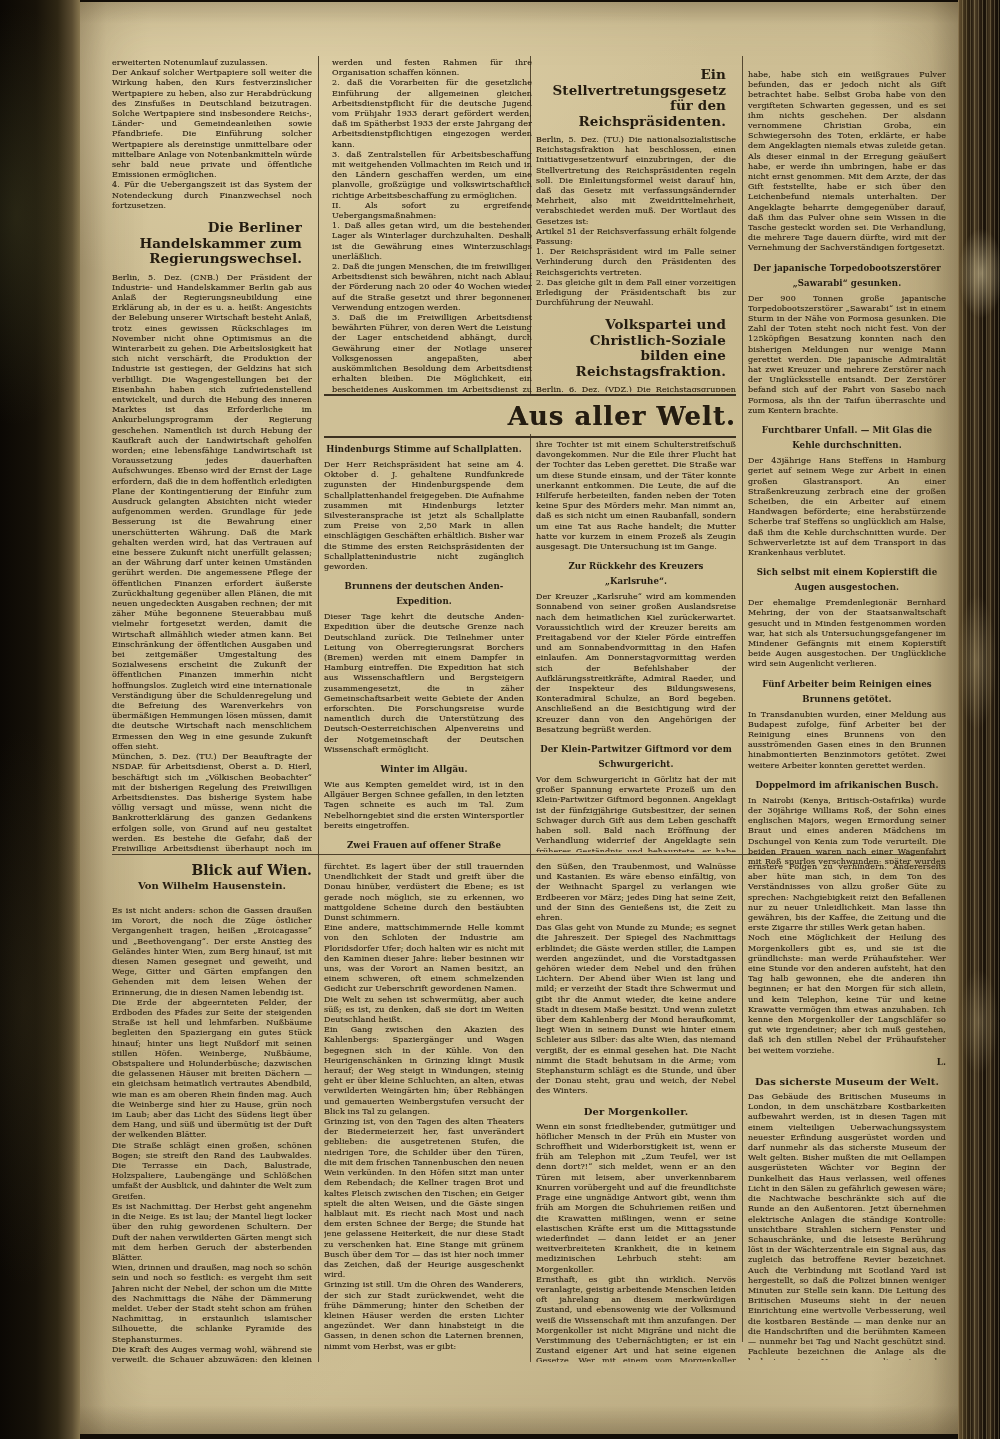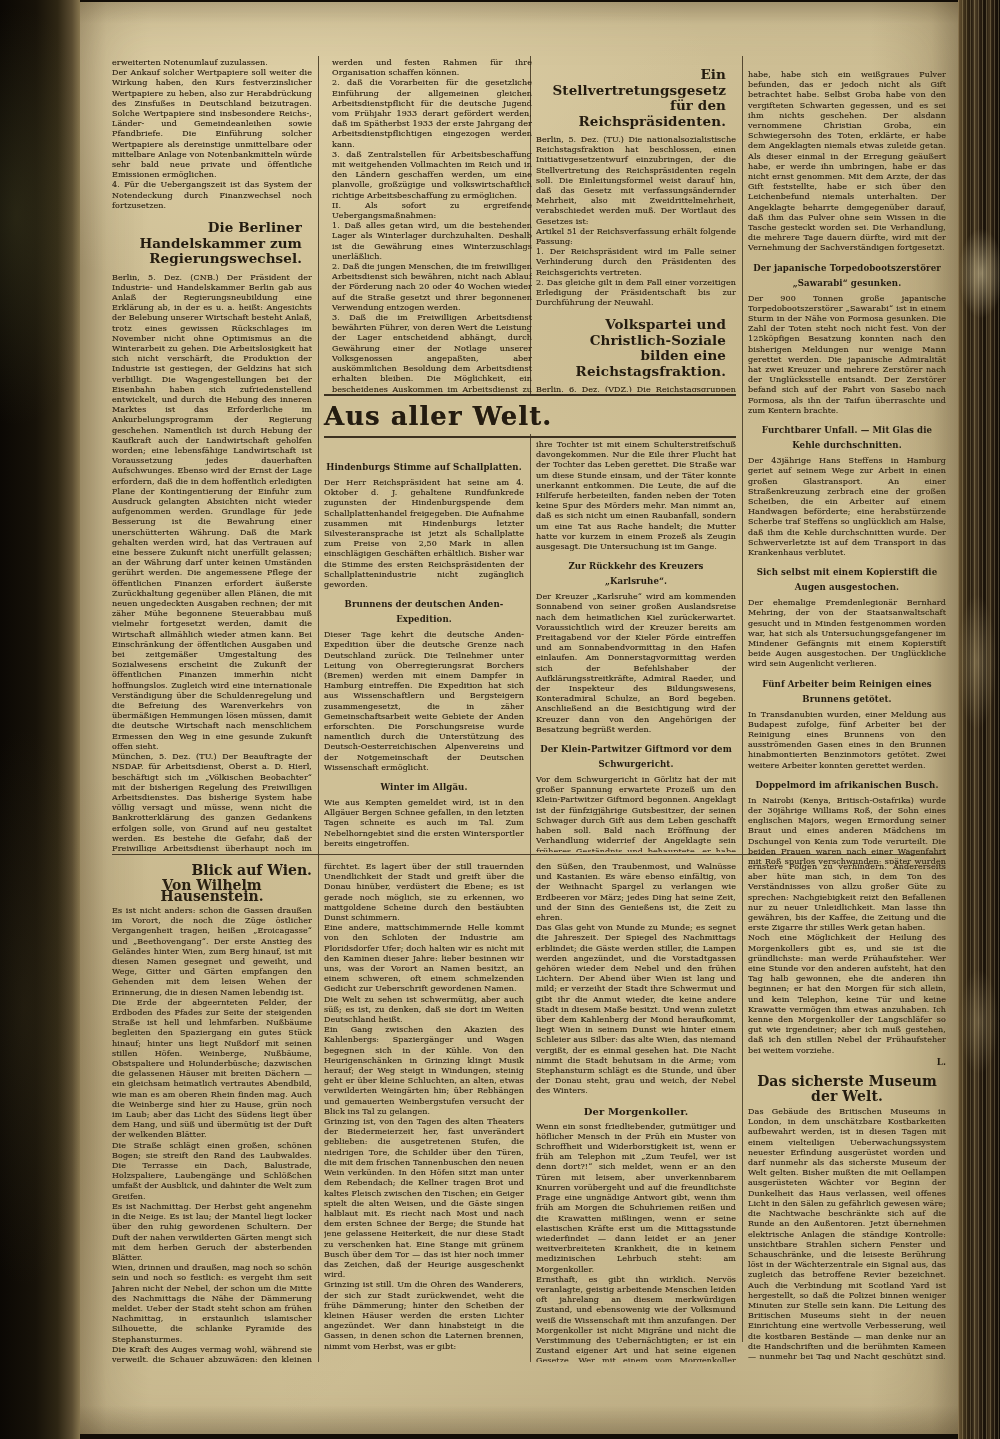--- a/index.html
+++ b/index.html
@@ -47,28 +47,28 @@
     font-size:13.5px;line-height:15.5px;font-weight:bold;text-align:right;
     color:#241c10;margin:9px 10px 6px;
   }
   .head-sm{
     font-size:8.6px;line-height:15px;font-weight:bold;text-align:center;
     color:#241c10;margin:7px 0 3px;
   }
   .banner{
     position:absolute;left:324px;top:392px;width:412px;height:40px;
     border-top:2px solid #3c3120;border-bottom:2px solid #3c3120;
-    display:flex;align-items:center;justify-content:flex-start;
+    display:flex;align-items:center;justify-content:flex-end;
   }
   .banner-title{
     font-size:26px;font-weight:bold;color:#241c10;letter-spacing:1px;
     text-shadow:0 0 .5px rgba(40,30,15,.7);
   }
   .feuil-headline{font-size:14px;line-height:16px;font-weight:bold;text-align:right;color:#241c10;}
-  .byline{font-size:14px;line-height:11px;font-weight:bold;text-align:center;color:#2a2112;margin-top:2px;}
+  .byline{font-size:10px;line-height:11px;font-weight:bold;text-align:center;color:#2a2112;margin-top:2px;}
   .vrule{position:absolute;width:1px;background:rgba(62,50,30,0.85);}
   .hrule{position:absolute;height:1px;background:rgba(62,50,30,0.9);}
   .sig{text-align:right;font-weight:bold;font-size:8.6px;margin-top:1px;color:#241c10;}
 </style>
 </head>
 <body>
 
 <div class="edge-left"></div>
 <div class="edge-right"></div>
 
@@ -109,21 +109,21 @@
     <h2 class="head-md">Ein Stellvertretungsgesetz für den Reichspräsidenten.</h2>
     <div class="txt">Berlin, 5. Dez. (TU.) Die nationalsozialistische Reichstagsfraktion hat beschlossen, einen Initiativgesetzentwurf einzubringen, der die Stellvertretung des Reichspräsidenten regeln soll. Die Einleitungsformel weist darauf hin, daß das Gesetz mit verfassungsändernder Mehrheit, also mit Zweidrittelmehrheit, verabschiedet werden muß. Der Wortlaut des Gesetzes ist:
 Artikel 51 der Reichsverfassung erhält folgende Fassung:
 1. Der Reichspräsident wird im Falle seiner Verhinderung durch den Präsidenten des Reichsgerichts vertreten.
 2. Das gleiche gilt in dem Fall einer vorzeitigen Erledigung der Präsidentschaft bis zur Durchführung der Neuwahl.</div>
     <h2 class="head-md">Volkspartei und Christlich-Soziale bilden eine Reichstagsfraktion.</h2>
     <div class="txt">Berlin, 6. Dez. (VDZ.) Die Reichstagsgruppen der Deutschen Volkspartei und des Christlich-Sozialen Volksdienstes haben sich, wie das Nachrichtenbüro des VDZ. hört, zu einer „Fraktionsgemeinschaft“ zusammengeschlossen. Die politische Selbständigkeit der beiden Gruppen bleibt dabei völlig unberührt. Die neue Fraktion hat 17 Mitglieder, nämlich 11 Volksparteiler, 5 Christlich-Soziale und einen Hannoveraner.</div>
   </div>
 
   <div class="newscol" style="left:244px;top:438px;width:200px;height:412px">
-    <h3 class="head-sm" style="margin-top:20px">Hindenburgs Stimme auf Schallplatten.</h3>
+    <h3 class="head-sm" style="margin-top:2px">Hindenburgs Stimme auf Schallplatten.</h3>
     <div class="txt">Der Herr Reichspräsident hat seine am 4. Oktober d. J. gehaltene Rundfunkrede zugunsten der Hindenburgspende dem Schallplattenhandel freigegeben. Die Aufnahme zusammen mit Hindenburgs letzter Silvesteransprache ist jetzt als Schallplatte zum Preise von 2,50 Mark in allen einschlägigen Geschäften erhältlich. Bisher war die Stimme des ersten Reichspräsidenten der Schallplattenindustrie nicht zugänglich geworden.</div>
     <h3 class="head-sm">Brunnens der deutschen Anden-Expedition.</h3>
     <div class="txt">Dieser Tage kehrt die deutsche Anden-Expedition über die deutsche Grenze nach Deutschland zurück. Die Teilnehmer unter Leitung von Oberregierungsrat Borchers (Bremen) werden mit einem Dampfer in Hamburg eintreffen. Die Expedition hat sich aus Wissenschaftlern und Bergsteigern zusammengesetzt, die in zäher Gemeinschaftsarbeit weite Gebiete der Anden erforschten. Die Forschungsreise wurde namentlich durch die Unterstützung des Deutsch-Oesterreichischen Alpenvereins und der Notgemeinschaft der Deutschen Wissenschaft ermöglicht.</div>
     <h3 class="head-sm">Winter im Allgäu.</h3>
     <div class="txt">Wie aus Kempten gemeldet wird, ist in den Allgäuer Bergen Schnee gefallen, in den letzten Tagen schneite es auch im Tal. Zum Nebelhorngebiet sind die ersten Wintersportler bereits eingetroffen.</div>
     <h3 class="head-sm">Zwei Frauen auf offener Straße niedergeschossen.</h3>
     <div class="txt">In einer der letzten Nächte wurde die 46jährige Ehefrau Emma Sommerfeld mit ihrer Tochter auf dem Heimwege von der Bahnstation nach ihrem Wohnort auf offener, menschenleerer Landstraße von einem unbekannten Manne überfallen. Der Täter schoß ohne ein Wort aus nächster Entfernung mehrmals auf die beiden wehrlosen Frauen. Frau Sommerfeld brach, von mehreren Kugeln getroffen, tot zusammen;</div>
   </div>
 
   <div class="newscol" style="left:456px;top:438px;width:200px;height:412px">
@@ -180,17 +180,17 @@
 Das Glas geht von Munde zu Munde; es segnet die Jahreszeit. Der Spiegel des Nachmittags erblindet; die Gäste werden stiller, die Lampen werden angezündet, und die Vorstadtgassen gehören wieder dem Nebel und den frühen Lichtern. Der Abend über Wien ist lang und mild; er verzeiht der Stadt ihre Schwermut und gibt ihr die Anmut wieder, die keine andere Stadt in diesem Maße besitzt. Und wenn zuletzt über dem Kahlenberg der Mond heraufkommt, liegt Wien in seinem Dunst wie hinter einem Schleier aus Silber: das alte Wien, das niemand vergißt, der es einmal gesehen hat. Die Nacht nimmt die Stadt behutsam in die Arme; vom Stephansturm schlägt es die Stunde, und über der Donau steht, grau und weich, der Nebel des Winters.</div>
     <h3 class="head-sm" style="font-size:10px;">Der Morgenkoller.</h3>
     <div class="txt">Wenn ein sonst friedliebender, gutmütiger und höflicher Mensch in der Früh ein Muster von Schroffheit und Widerborstigkeit ist, wenn er früh am Telephon mit „Zum Teufel, wer ist denn dort?!“ sich meldet, wenn er an den Türen mit leisem, aber unverkennbarem Knurren vorübergeht und auf die freundlichste Frage eine ungnädige Antwort gibt, wenn ihm früh am Morgen die Schuhriemen reißen und die Krawatten mißlingen, wenn er seine elastischen Kräfte erst um die Mittagsstunde wiederfindet — dann leidet er an jener weitverbreiteten Krankheit, die in keinem medizinischen Lehrbuch steht: am Morgenkoller.
 Ernsthaft, es gibt ihn wirklich. Nervös veranlagte, geistig arbeitende Menschen leiden oft jahrelang an diesem merkwürdigen Zustand, und ebensowenig wie der Volksmund weiß die Wissenschaft mit ihm anzufangen. Der Morgenkoller ist nicht Migräne und nicht die Verstimmung des Uebernächtigten; er ist ein Zustand eigener Art und hat seine eigenen Gesetze. Wer mit einem vom Morgenkoller Befallenen zu tun hat, der schweige, warte und vermeide jede Aufregung, um</div>
   </div>
 
   <div class="newscol" style="left:668px;top:860px;width:198px;height:498px">
     <div class="txt">ernstere Folgen zu verhindern. Andererseits aber hüte man sich, in dem Ton des Verständnisses von allzu großer Güte zu sprechen: Nachgiebigkeit reizt den Befallenen nur zu neuer Unleidlichkeit. Man lasse ihn gewähren, bis der Kaffee, die Zeitung und die erste Zigarre ihr stilles Werk getan haben.
 Noch eine Möglichkeit der Heilung des Morgenkollers gibt es, und sie ist die gründlichste: man werde Frühaufsteher. Wer eine Stunde vor den anderen aufsteht, hat den Tag halb gewonnen, ehe die anderen ihn beginnen; er hat den Morgen für sich allein, und kein Telephon, keine Tür und keine Krawatte vermögen ihm etwas anzuhaben. Ich kenne den Morgenkoller der Langschläfer so gut wie irgendeiner; aber ich muß gestehen, daß ich den stillen Nebel der Frühaufsteher bei weitem vorziehe.</div>
     <div class="sig">L.</div>
-    <h3 class="head-sm" style="font-size:14px;">Das sicherste Museum der Welt.</h3>
+    <h3 class="head-sm" style="font-size:10px;">Das sicherste Museum der Welt.</h3>
     <div class="txt">Das Gebäude des Britischen Museums in London, in dem unschätzbare Kostbarkeiten aufbewahrt werden, ist in diesen Tagen mit einem vielteiligen Ueberwachungssystem neuester Erfindung ausgerüstet worden und darf nunmehr als das sicherste Museum der Welt gelten. Bisher mußten die mit Oellampen ausgerüsteten Wächter vor Beginn der Dunkelheit das Haus verlassen, weil offenes Licht in den Sälen zu gefährlich gewesen wäre; die Nachtwache beschränkte sich auf die Runde an den Außentoren. Jetzt übernehmen elektrische Anlagen die ständige Kontrolle: unsichtbare Strahlen sichern Fenster und Schauschränke, und die leiseste Berührung löst in der Wächterzentrale ein Signal aus, das zugleich das betroffene Revier bezeichnet. Auch die Verbindung mit Scotland Yard ist hergestellt, so daß die Polizei binnen weniger Minuten zur Stelle sein kann. Die Leitung des Britischen Museums sieht in der neuen Einrichtung eine wertvolle Verbesserung, weil die kostbaren Bestände — man denke nur an die Handschriften und die berühmten Kameen — nunmehr bei Tag und Nacht geschützt sind. Fachleute bezeichnen die Anlage als die bedeutsamste Neuerung, die in der Museumstechnik seit Jahrzehnten eingeführt worden ist.</div>
   </div>
 
 </div>
 
 </body></html>

